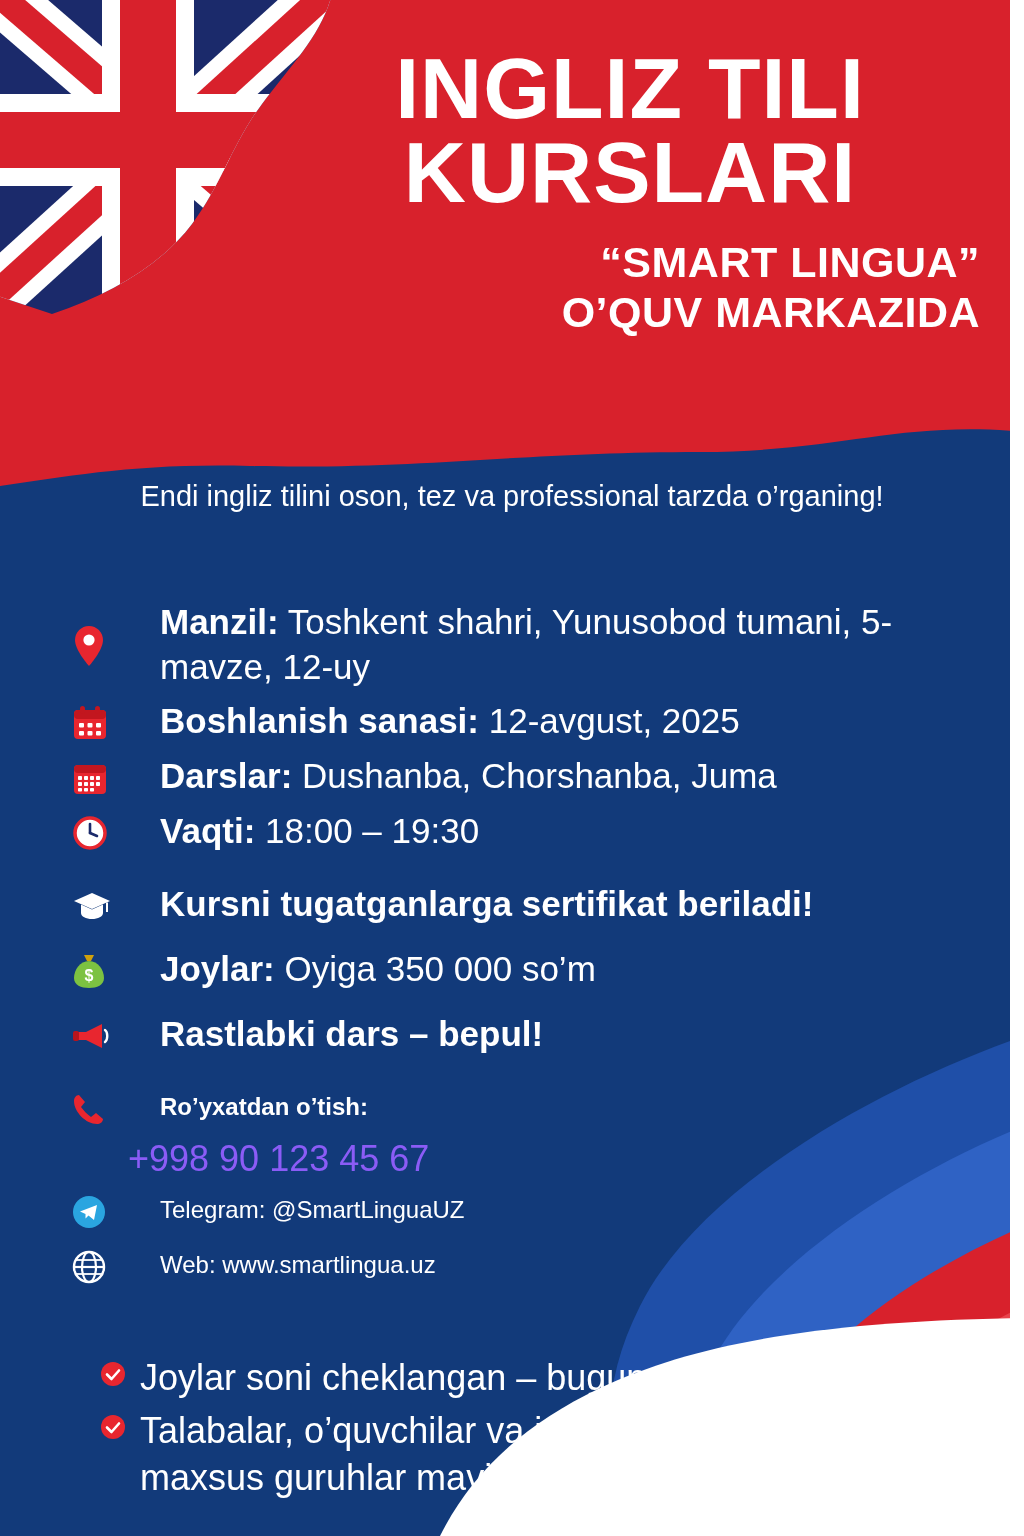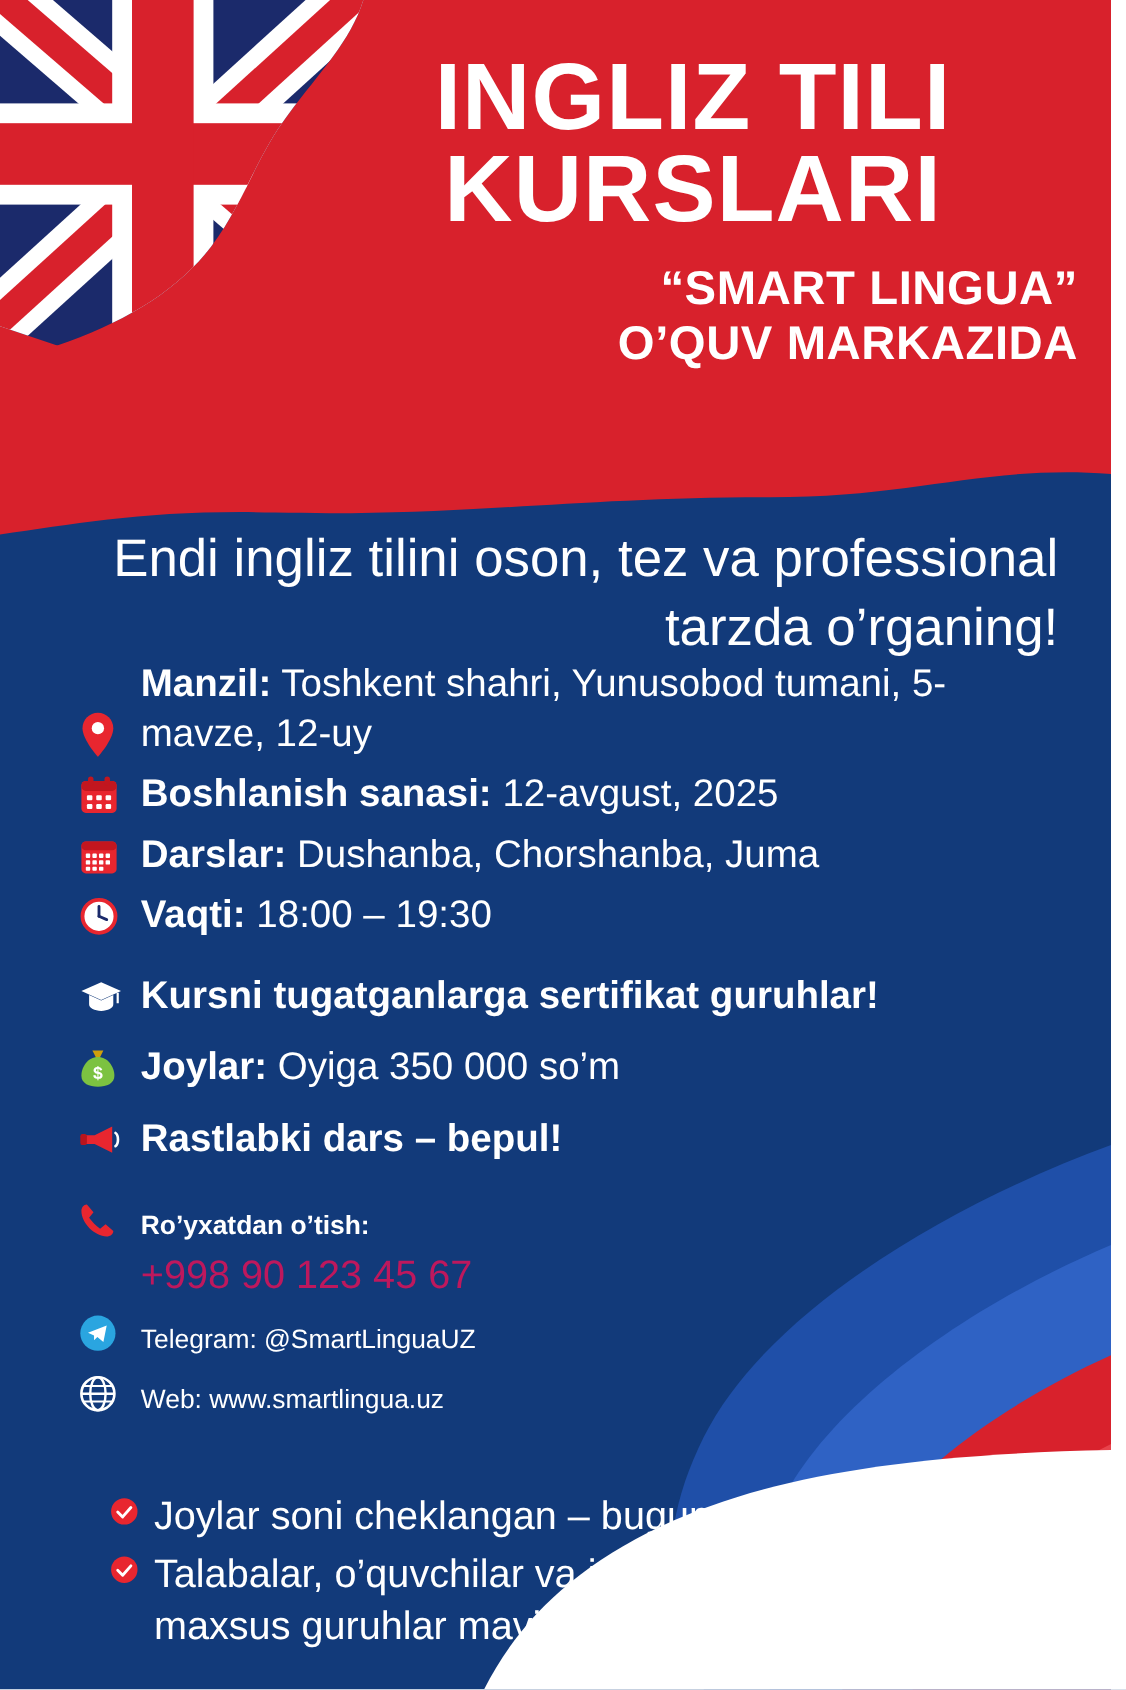--- a/index.html
+++ b/index.html
@@ -76,38 +76,39 @@
     letter-spacing: 0.5px;
     text-transform: uppercase;
   }
 
   
   .intro {
     position: absolute;
     left: 62px;
     top: 478px;
     width: 900px;
-    text-align: right;
+    text-align: center;
     color: #ffffff;
-    font-size: 48px;
+    font-size: 29px;
     line-height: 1.3;
     font-weight: 400;
   }
 
   
   .info {
     position: absolute;
     left: 72px;
     top: 600px;
     width: 900px;
   }
   .row {
     display: flex;
-    align-items: flex-end;
+    align-items: center;
     margin-bottom: 9px;
+    gap: 32px;
   }
   .row .ico {
     flex: 0 0 56px;
     width: 56px;
     height: 44px;
     display: flex;
     align-items: center;
     justify-content: flex-start;
     padding-top: 2px;
   }
@@ -119,21 +120,21 @@
   }
   .row .txt b { font-weight: bold; }
   .gap-sm { height: 10px; }
   .gap-md { height: 18px; }
 
   .txt-lg { font-size: 36px; }
 
   
   .contact-row .txt { font-size: 24px; }
   .phone-number {
-    color: #be185d;
+    color: #8b5cf6;
     font-size: 36px;
     margin-left: 56px;
     margin-top: -2px;
     margin-bottom: 8px;
   }
 
   
   .notes {
     position: absolute;
     left: 100px;
@@ -295,21 +296,21 @@
 
     <div class="row">
       <span class="ico">
         <svg width="40" height="34" viewBox="0 0 40 34">
           <path d="M20 4 L38 12 L20 20 L2 12 Z" fill="#ffffff"></path>
           <path d="M9 15.5 V24 C9 27.5 14 30 20 30 C26 30 31 27.5 31 24 V15.5 L20 20.5 Z" fill="#ffffff"></path>
           <path d="M35 13.5 V23" stroke="#ffffff" stroke-width="2"></path>
         </svg>
       </span>
       <span class="txt txt-lg">
-        <b>Kursni tugatganlarga sertifikat guruhlar!</b>
+        <b>Kursni tugatganlarga sertifikat beriladi!</b>
       </span>
     </div>
 
     <div class="gap-sm"></div>
 
     <div class="row">
       <span class="ico">
         <svg width="34" height="38" viewBox="0 0 34 38">
           <path d="M12 3 L22 3 L19 9 L15 9 Z" fill="#cfa00c"></path>
           <path d="M17 9 C8 9 2 18 2 26 C2 33 9 36 17 36 C25 36 32 33 32 26 C32 18 26 9 17 9 Z" fill="#7cc241"></path>

